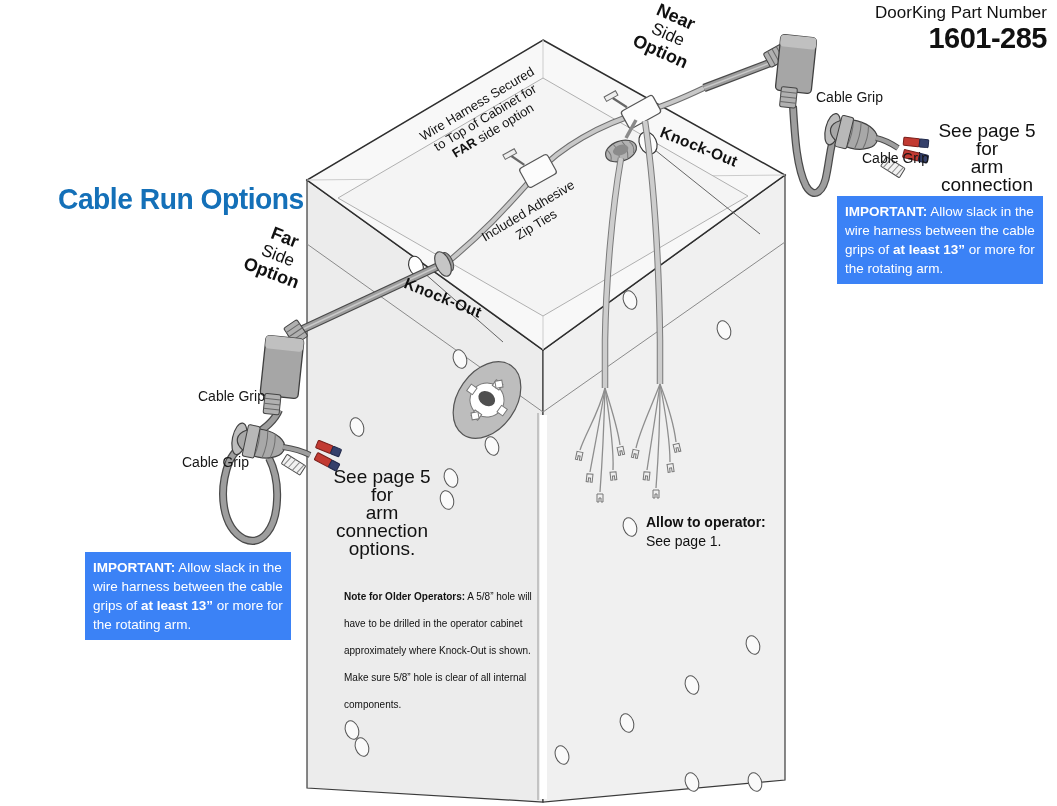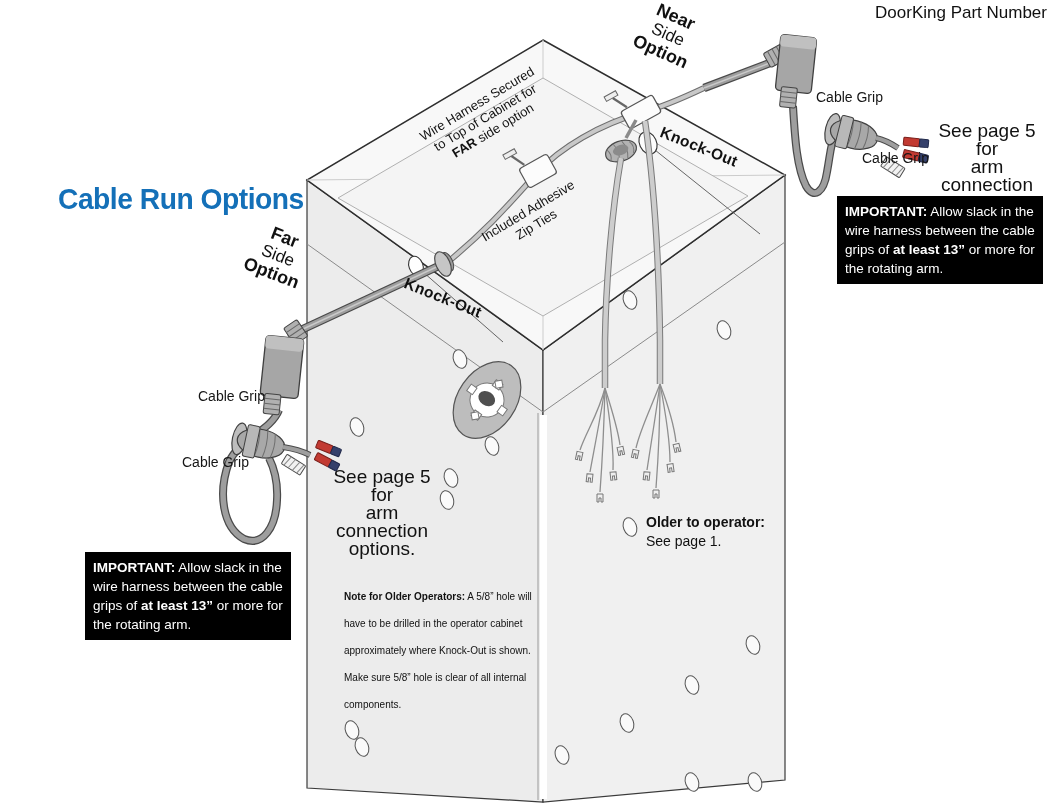--- a/index.html
+++ b/index.html
@@ -11,21 +11,21 @@
   .b{font-weight:bold;}
   #title{position:absolute;left:58px;top:182px;font-size:30px;font-weight:bold;
          letter-spacing:-0.5px;transform:scaleX(0.94);transform-origin:left center;}
   #partbox{position:absolute;right:10px;top:3px;text-align:right;}
   #part-label{font-size:17px;}
   #part-number{font-size:29px;font-weight:bold;letter-spacing:-0.5px;line-height:30px;}
   .opt{position:absolute;text-align:center;font-size:17px;line-height:19px;}
   .opt .b{font-size:18px;}
   .smallrot{position:absolute;font-size:13px;line-height:15.5px;text-align:center;white-space:normal;}
   .ko{position:absolute;font-size:15.5px;font-weight:bold;letter-spacing:0.3px;}
-  .callout{position:absolute;background:#000000;color:#fff;font-size:13.5px;line-height:19px;
+  .callout{position:absolute;background:#3b82f6;color:#fff;font-size:13.5px;line-height:19px;
            padding:6px 8px;white-space:normal;}
   #note{position:absolute;left:344px;top:583px;width:198px;font-size:10px;line-height:27px;white-space:normal;}
   #wiring{position:absolute;left:646px;top:513px;font-size:14px;line-height:19px;}
   .see5{position:absolute;width:124px;text-align:center;font-size:19px;line-height:18px;white-space:normal;}
 </style>
 </head>
 <body>
 
 <div id="page">
 
@@ -226,20 +226,21 @@
     <g transform="translate(902,150) rotate(10)">
       <use href="#whiteconn" transform="translate(-16,14) rotate(22)"></use>
       <use href="#redpair" transform="translate(0,-9) rotate(-4)"></use>
       <use href="#redpair" transform="translate(2,3) rotate(4)"></use>
     </g>
   </g>
 </svg>
 
 <div id="partbox">
   <div id="part-label">DoorKing Part Number</div>
+  <div id="part-number">1601-285</div>
 </div>
 
 <div id="title" style="color:#1470b8;">Cable Run Options</div>
 
 <div class="opt rot" style="left:612px;top:6px;width:112px;transform:rotate(24deg);">
   <div class="b">Near</div>
   <div>Side</div>
   <div class="b">Option</div>
 </div>
 
@@ -283,21 +284,21 @@
 
 <div class="callout" style="left:837px;top:196px;width:190px;">
   <span class="b">IMPORTANT:</span><span> Allow slack in the wire harness between the cable grips of </span><span class="b">at least 13”</span><span> or more for the rotating arm.</span>
 </div>
 
 <div class="callout" style="left:85px;top:552px;width:190px;">
   <span class="b">IMPORTANT:</span><span> Allow slack in the wire harness between the cable grips of </span><span class="b">at least 13”</span><span> or more for the rotating arm.</span>
 </div>
 
 <div id="wiring">
-  <div class="b">Older to operator:</div>
+  <div class="b">Allow to operator:</div>
   <div>See page 1.</div>
 </div>
 
 <div id="note">
   <span class="b">Note for Older Operators:</span><span> A 5/8” hole will have to be drilled in the operator cabinet approximately where Knock-Out is shown. Make sure 5/8” hole is clear of all internal components.</span>
 </div>
 
 </div>
 
 </body></html>

